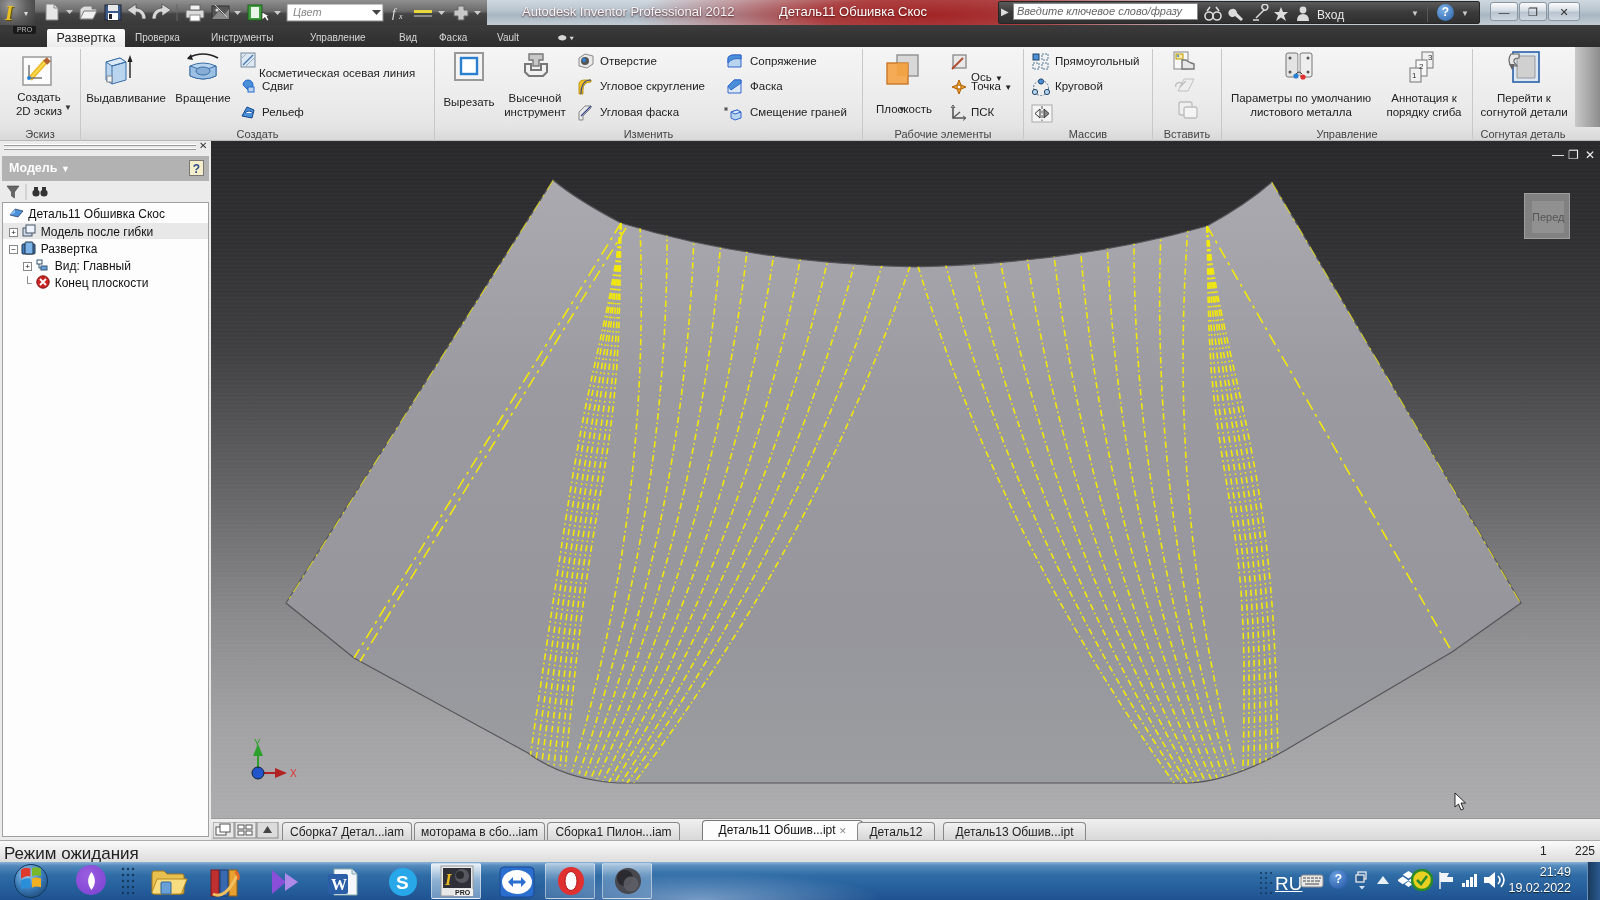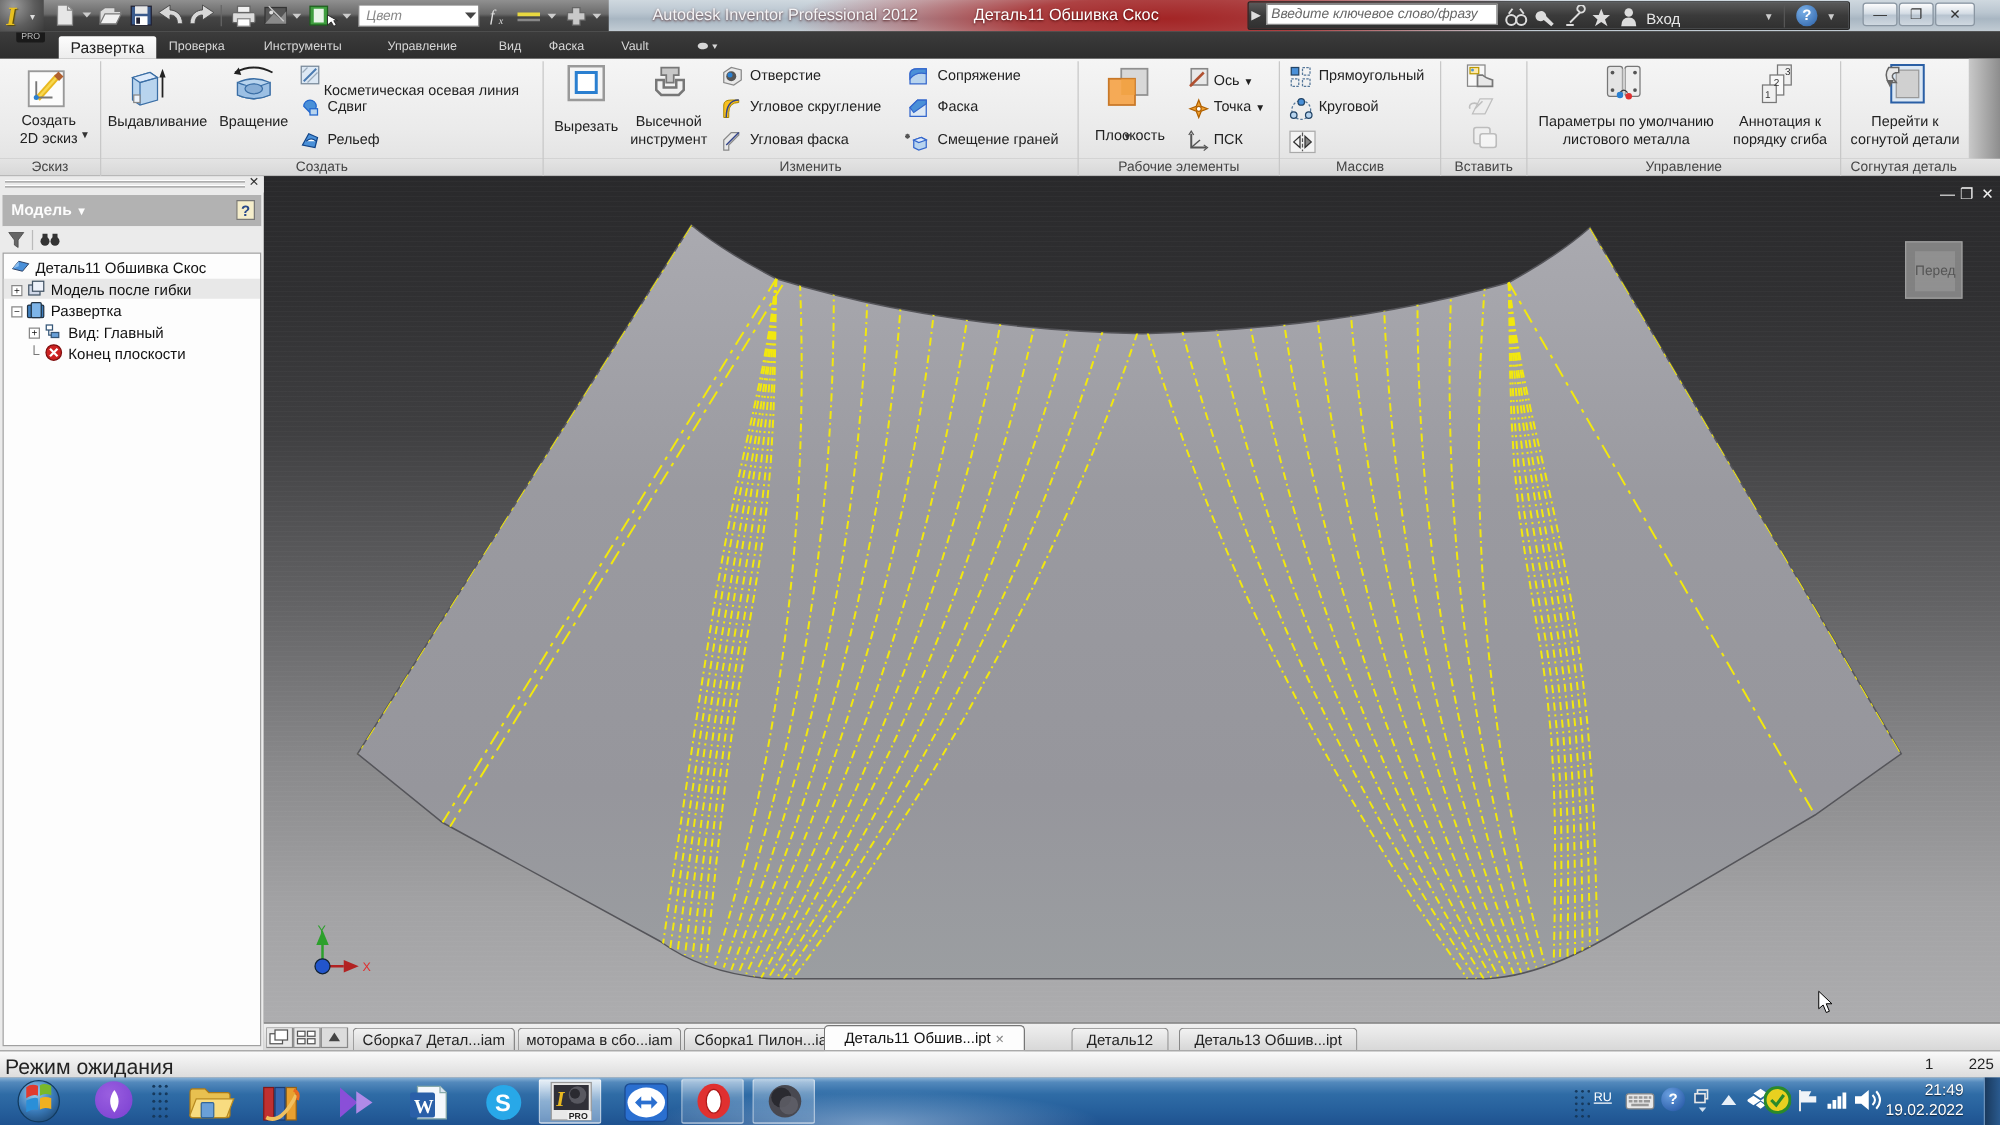--- a/index.html
+++ b/index.html
@@ -290,21 +290,21 @@
         <rect x="3" y="11" width="21" height="21" fill="#f5aa56" stroke="#c87828" stroke-width="1.4"></rect>
         <rect x="13" y="11" width="11" height="13" fill="#f0a040" opacity="0.7"></rect>
       </svg>
     <div class="rlbl" style="left:873px;top:55px;width:62px;">Плоскость</div>
     <span class="abs" style="left:898px;top:58px;font-size:8px;color:#333;">▼</span>
     <svg class="abs" style="left:950px;top:6px;" width="18" height="18">
         <rect x="3" y="2" width="13" height="13" fill="#e8e8e8" stroke="#888" stroke-width="1.3"></rect>
         <path d="M2,16 L13,5" stroke="#b05030" stroke-width="2"></path>
         <path d="M2,16 L5,15 L3,13 Z" fill="#b05030"></path>
       </svg>
-    <span class="rsm" style="left:971px;top:12px;">Ось <span style="font-size:8px;">▼</span></span>
+    <span class="rsm" style="left:971px;top:24px;">Ось <span style="font-size:8px;">▼</span></span>
     <svg class="abs" style="left:950px;top:31px;" width="18" height="18">
         <path d="M9,2 L11,7 L16,9 L11,11 L9,16 L7,11 L2,9 L7,7 Z" fill="#f0a030" stroke="#b06000"></path>
         <circle cx="9" cy="9" r="2" fill="#fff" stroke="#b06000"></circle>
       </svg>
     <span class="rsm" style="left:971px;top:33px;">Точка <span style="font-size:8px;">▼</span></span>
     <svg class="abs" style="left:950px;top:57px;" width="18" height="18">
         <path d="M3,3 L3,14 L15,14" fill="none" stroke="#555" stroke-width="1.6"></path>
         <path d="M3,14 L10,8" stroke="#555" stroke-width="1.2"></path>
         <path d="M1,4 L3,1 L5,4 M13,12 L16,14 L13,16.5" fill="none" stroke="#555" stroke-width="1"></path>
       </svg>
@@ -541,21 +541,21 @@
       <rect x="25" y="3" width="6" height="4" fill="#fff" stroke="#555"></rect>
         <rect x="33" y="3" width="6" height="4" fill="#fff" stroke="#555"></rect>
       <rect x="25" y="9" width="6" height="4" fill="#fff" stroke="#555"></rect>
         <rect x="33" y="9" width="6" height="4" fill="#fff" stroke="#555"></rect>
       <rect x="44" y="0" width="21" height="16" fill="#dcdcdc" stroke="#888"></rect>
       <path d="M50,11 L59,11 L54.5,4 Z" fill="#444"></path>
     </svg>
     <div class="dtab" style="left:71px;width:130px;">Сборка7 Детал...iam</div>
     <div class="dtab" style="left:203px;width:131px;">моторама в сбо...iam</div>
     <div class="dtab" style="left:336px;width:133px;">Сборка1 Пилон...iam</div>
-    <div id="dtact" style="left:448px;width:161px;">Деталь11 Обшив...ipt <span style="color:#888;font-size:9px;">✕</span></div>
+    <div id="dtact" style="left:491px;width:161px;">Деталь11 Обшив...ipt <span style="color:#888;font-size:9px;">✕</span></div>
     <div class="dtab" style="left:646px;width:78px;">Деталь12</div>
     <div class="dtab" style="left:732px;width:143px;">Деталь13 Обшив...ipt</div>
   </div>
 
   <div class="abs" id="statusbar">
     <span style="position:absolute;left:4px;top:3px;font-size:17px;">Режим ожидания</span>
     <span style="position:absolute;left:1540px;top:3px;">1</span>
     <span style="position:absolute;left:1575px;top:3px;text-align:right;">225</span>
   </div>
 
@@ -681,21 +681,21 @@
             <circle cx="3" cy="13" r="1.1"></circle>
             <circle cx="8" cy="13" r="1.1"></circle>
             <circle cx="13" cy="13" r="1.1"></circle>
             <circle cx="3" cy="18" r="1.1"></circle>
             <circle cx="8" cy="18" r="1.1"></circle>
             <circle cx="3" cy="23" r="1.1"></circle>
             <circle cx="8" cy="23" r="1.1"></circle>
             <circle cx="13" cy="23" r="1.1"></circle>
           </g>
         </svg>
-      <span class="abs" style="left:20px;top:11px;font-size:10px;color:#fff;text-decoration:underline;">RU</span>
+      <span class="abs" style="left:20px;top:11px;font-size:19px;color:#fff;text-decoration:underline;">RU</span>
       <svg class="abs" style="left:45px;top:11px;" width="24" height="16">
           <rect x="1" y="2" width="22" height="12" rx="2" fill="#e8e8e8" stroke="#888"></rect>
           <g fill="#999">
             <rect x="3" y="4" width="3" height="2"></rect>
             <rect x="7" y="4" width="3" height="2"></rect>
             <rect x="11" y="4" width="3" height="2"></rect>
             <rect x="15" y="4" width="3" height="2"></rect>
             <rect x="19" y="4" width="2" height="2"></rect>
             <rect x="3" y="7" width="3" height="2"></rect>
             <rect x="7" y="7" width="3" height="2"></rect>

